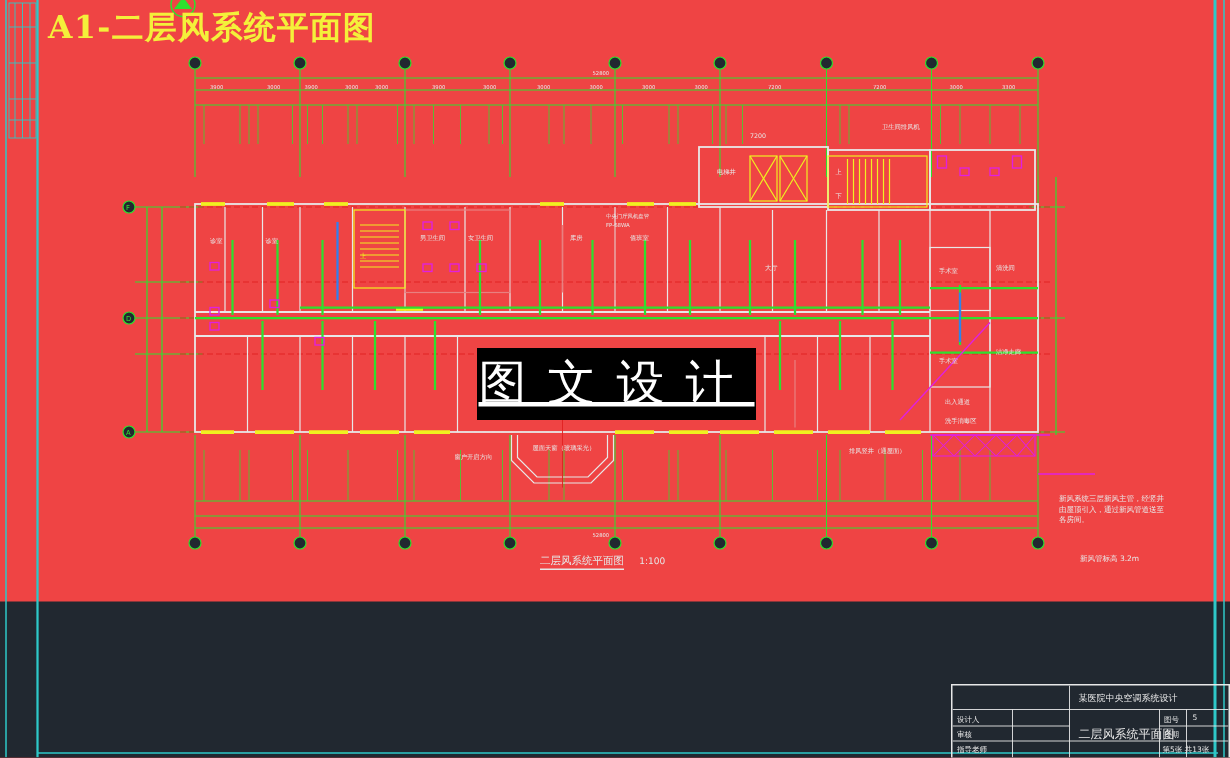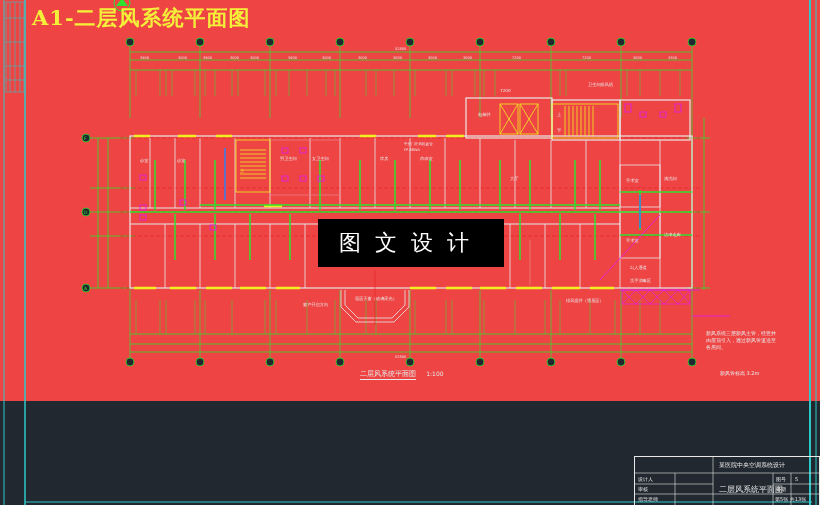--- a/index.html
+++ b/index.html
@@ -1,19 +1,19 @@
 <!DOCTYPE html>
 <html><head>
 <meta charset="utf-8">
 <style>
   html,body{margin:0;padding:0;background:#212830;}
   body{width:820px;height:505px;overflow:hidden;position:relative;font-family:"DejaVu Sans",sans-serif;}
   .canvas{position:absolute;left:0;top:0;width:820px;height:401px;background:#ef4444;}
   .title{position:absolute;left:32px;top:4px;color:#f4f03a;font-family:"DejaVu Serif",serif;font-weight:bold;font-size:21px;letter-spacing:1px;}
-  .watermark{position:absolute;left:318px;top:219px;width:186px;height:48px;background:#000;color:#fff;font-family:"DejaVu Serif",serif;font-size:22px;display:flex;align-items:center;justify-content:center;letter-spacing:14px;}
+  .watermark{position:absolute;left:318px;top:232px;width:186px;height:48px;background:#000;color:#fff;font-family:"DejaVu Serif",serif;font-size:32px;display:flex;align-items:center;justify-content:center;letter-spacing:14px;text-decoration:underline;}
   .plan-caption{position:absolute;left:360px;top:369px;color:#e6e6e6;font-size:7px;}
   .plan-caption span.t{border-bottom:1px solid #e6e6e6;padding-bottom:1px;}
   .plan-caption span.s{margin-left:8px;font-size:6px;}
   .titleblock{position:absolute;left:634px;top:456px;width:184px;height:48px;border:1px solid #e8e8e8;color:#e8e8e8;font-size:6px;}
   .note{position:absolute;color:#e8e8e8;font-size:5px;line-height:7px;}
   svg{position:absolute;left:0;top:0;}
 </style>
 </head>
 <body>
 

